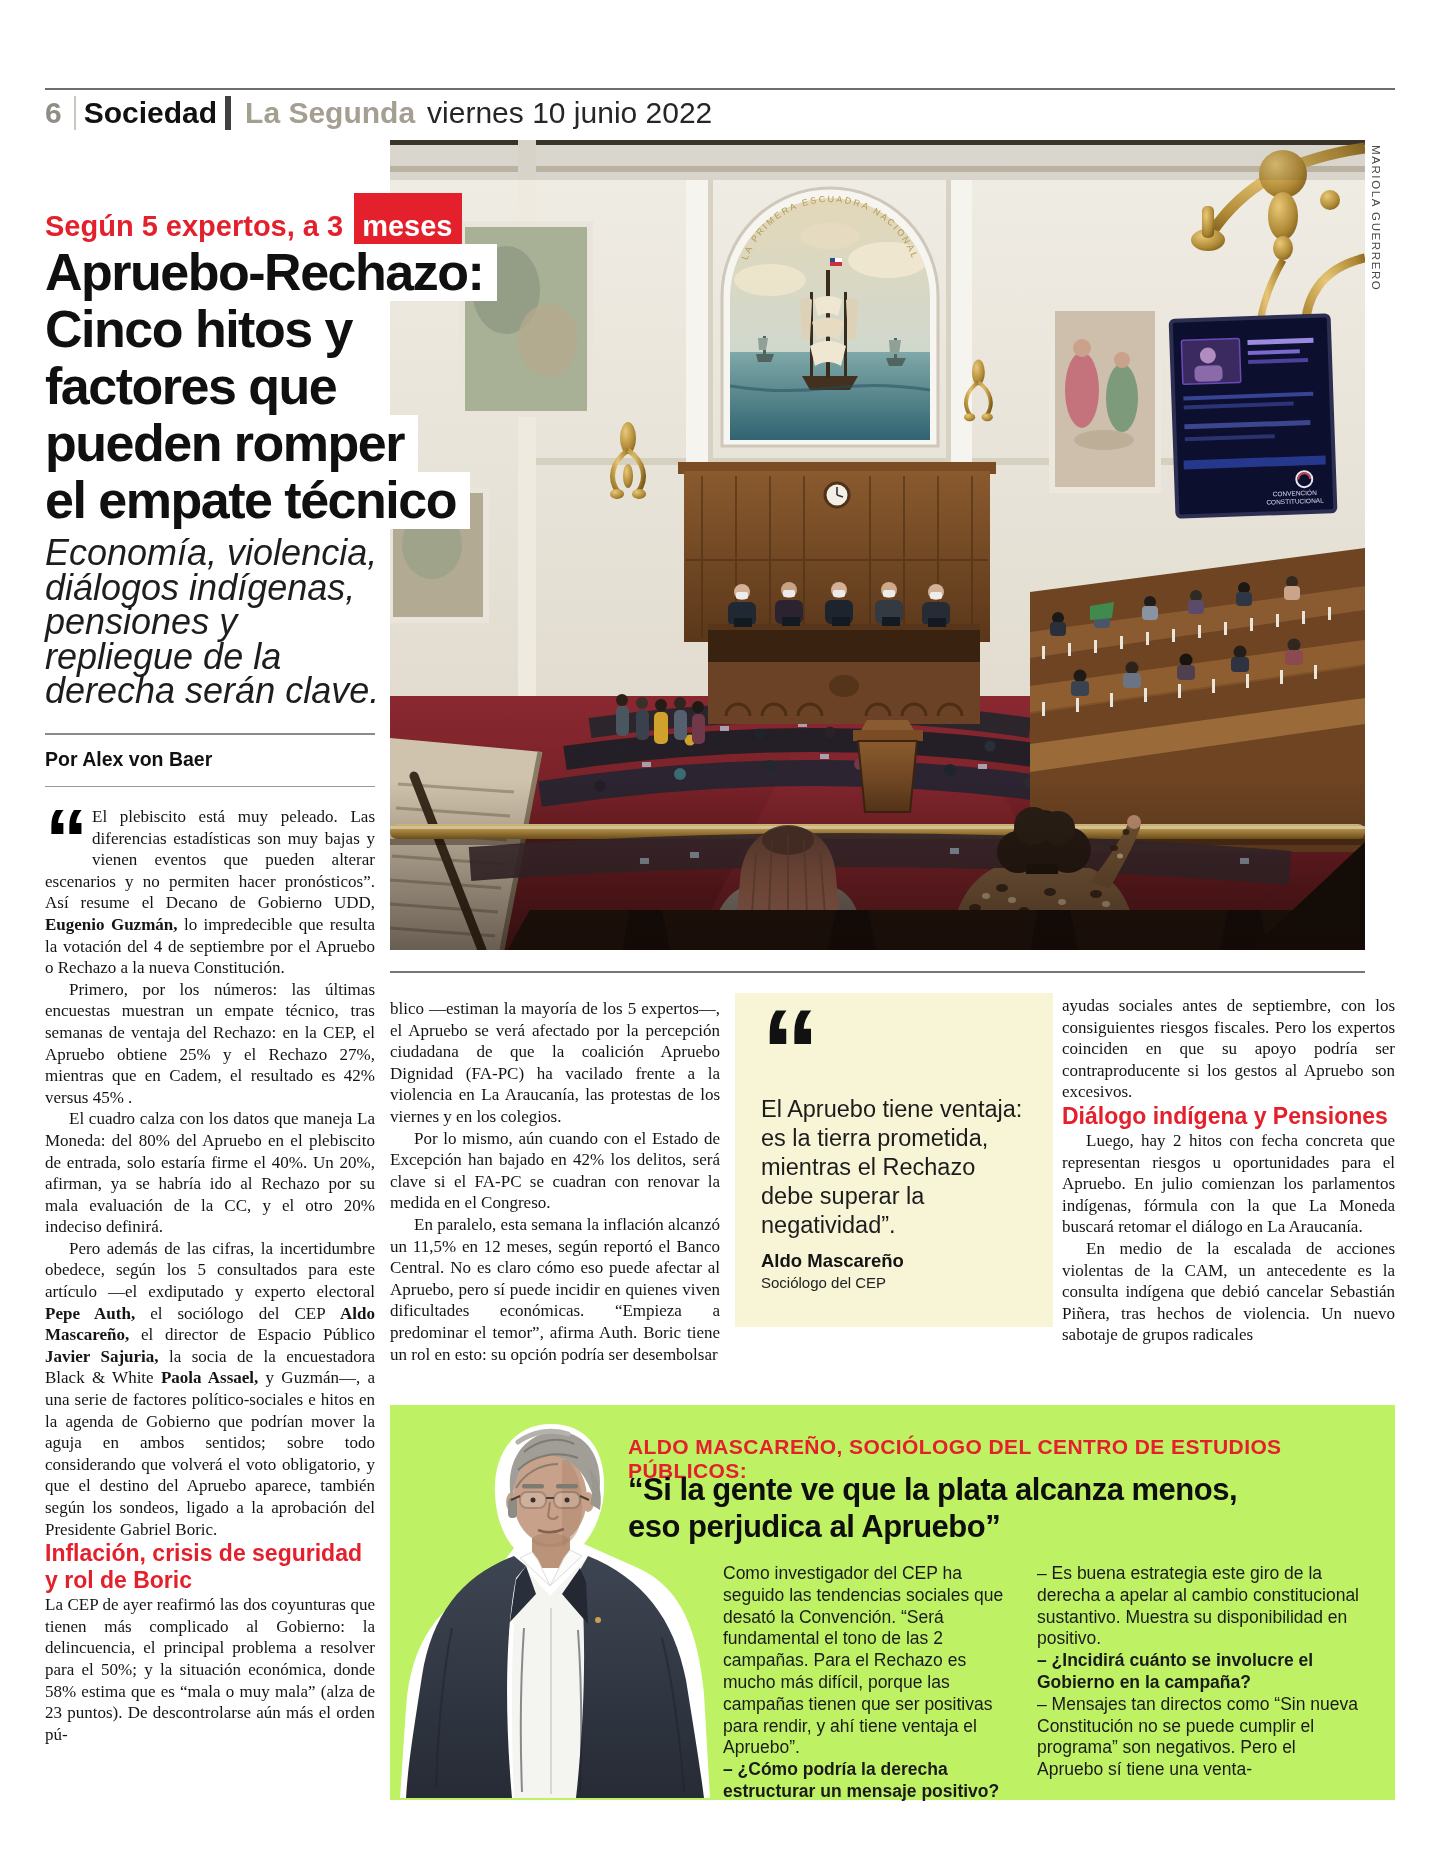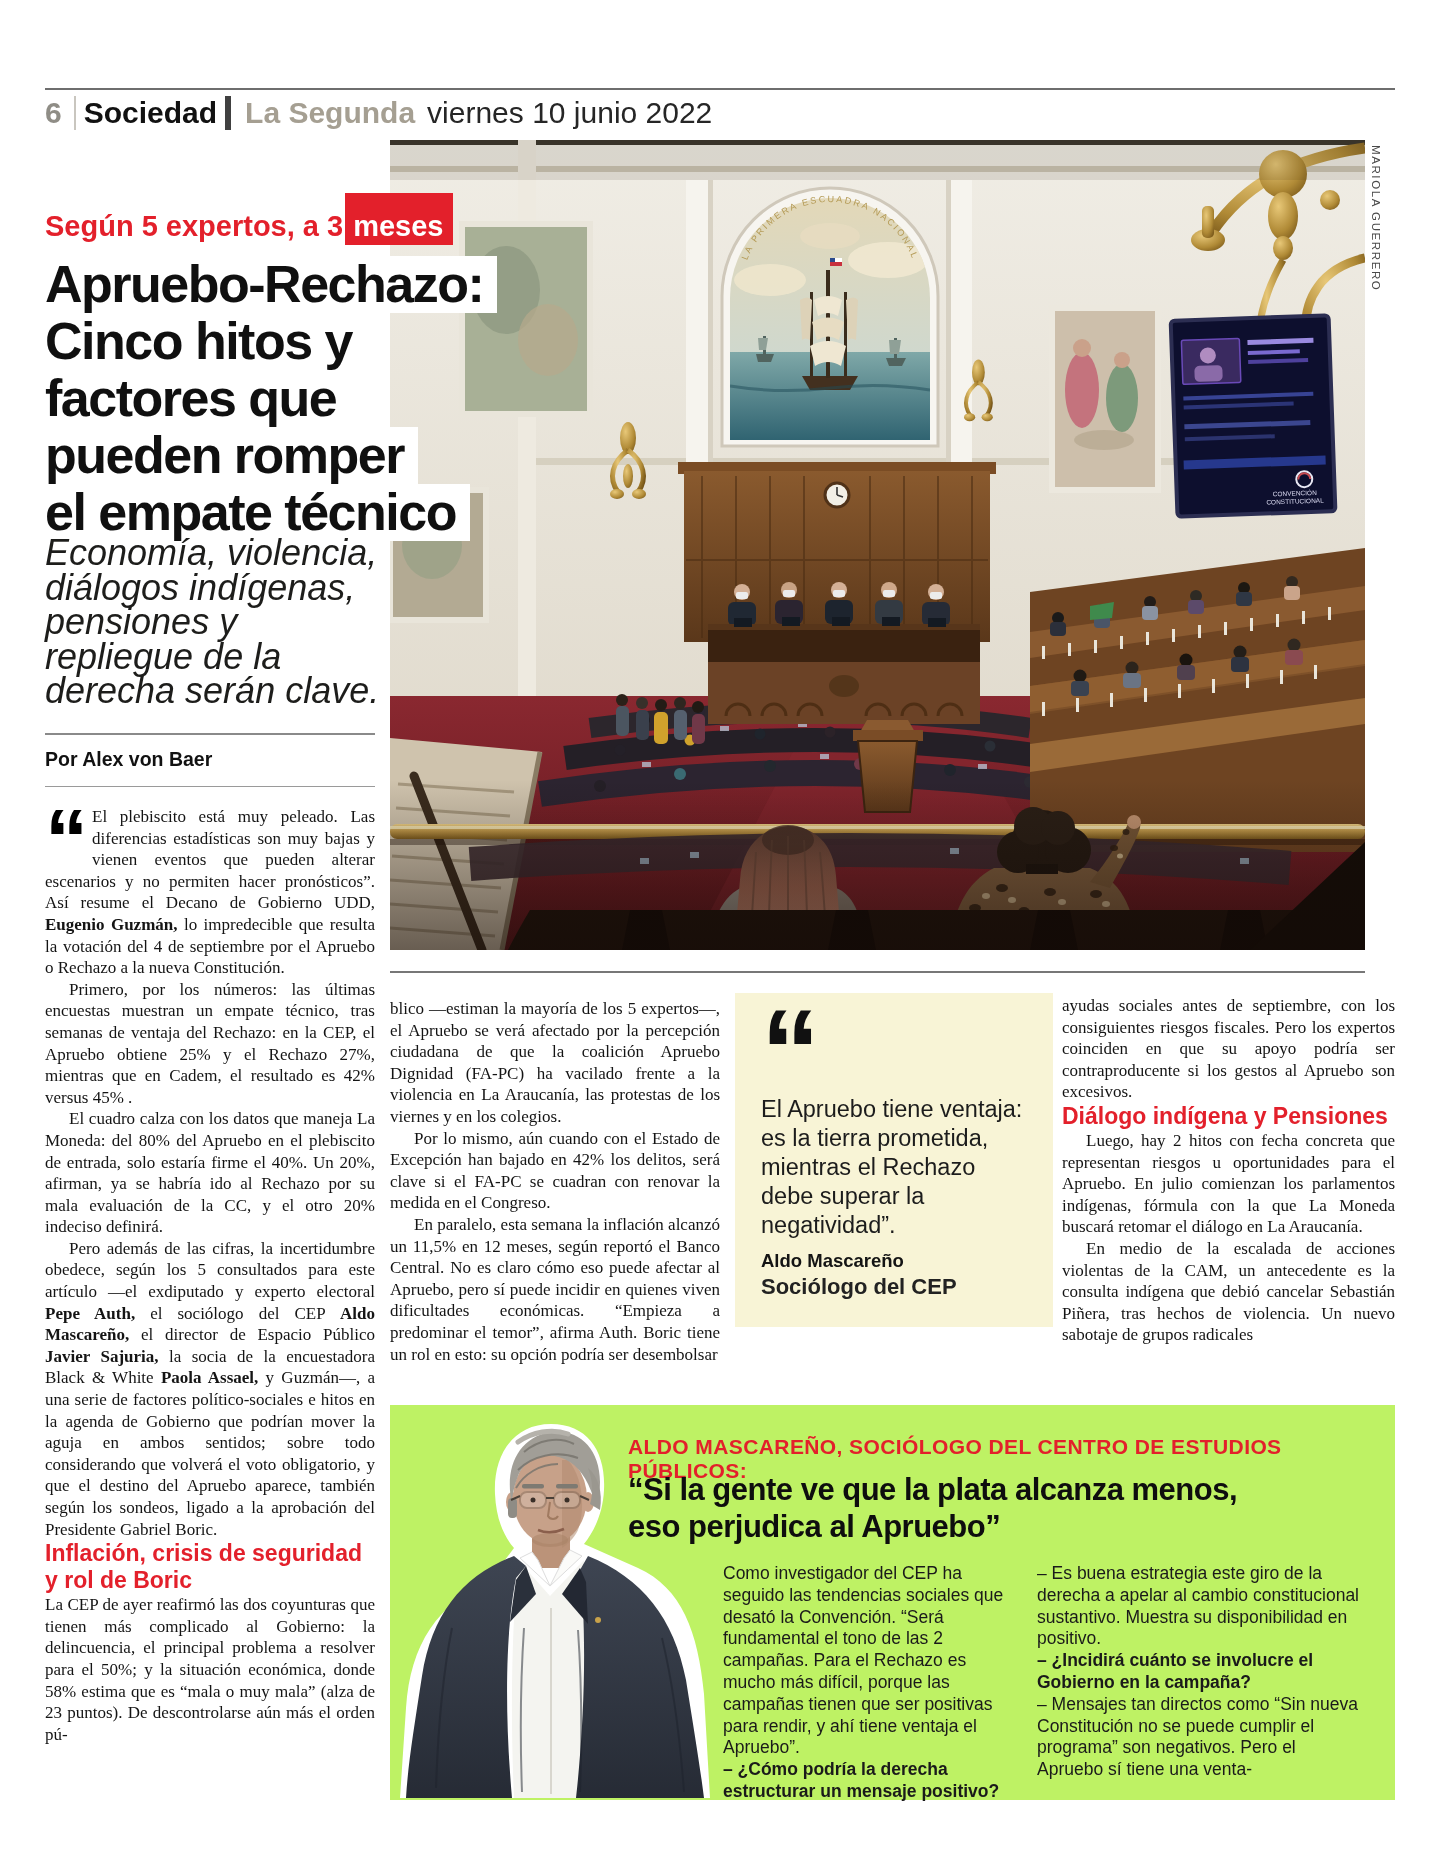--- a/index.html
+++ b/index.html
@@ -22,44 +22,44 @@
   .m-date{color:#262626;font-weight:400;}
   
   .photo{position:absolute;left:390px;top:140px;width:975px;height:810px;overflow:hidden;background:#e6e2d8;}
   .photo svg{display:block;width:100%;height:100%;}
   .credit{
     position:absolute;left:1370px;top:145px;height:280px;
     writing-mode:vertical-rl;font-size:11.5px;letter-spacing:1.6px;color:#4a4a4a;
   }
   
   .kicker{position:absolute;left:45px;top:208px;font-weight:bold;font-size:29px;line-height:36px;white-space:nowrap;z-index:6;}
-  .kicker .lead{color:var(--red);background:#fff;padding:1px 2px 2px 0;}
+  .kicker .lead{color:var(--red);background:#fff;padding:1px 11px 2px 0;}
   .kicker .tail{color:#fff;background:var(--red);padding:17px 10px 3px 8px;}
-  .headline{position:absolute;left:45px;top:256px;z-index:6;font-weight:bold;font-size:52px;line-height:57px;letter-spacing:-1.5px;color:#101010;}
+  .headline{position:absolute;left:45px;top:244px;z-index:6;font-weight:bold;font-size:52px;line-height:57px;letter-spacing:-1.5px;color:#101010;}
   .headline span{display:block;width:max-content;background:#fff;padding:0 14px 0 0;}
   .deck{position:absolute;left:45px;top:536px;width:336px;font-size:36px;line-height:34.5px;color:#1d1d1b;z-index:6;font-style:italic;}
   .rule-a{position:absolute;left:45px;top:733px;width:330px;height:2px;background:#8a8a8a;}
   .byline{position:absolute;left:45px;top:748px;font-size:19.5px;font-weight:bold;color:#111;}
   .rule-b{position:absolute;left:45px;top:786px;width:330px;height:1px;background:#9a9a9a;}
   
   .body-copy{font-family:"Liberation Serif",serif;font-size:17px;line-height:21.6px;text-align:justify;color:var(--ink);}
   .body-copy p{margin:0;text-indent:24px;}
   .body-copy p.first{text-indent:0;}
   .col-left{position:absolute;left:45px;top:806px;width:330px;}
   .col-mid{position:absolute;left:390px;top:998px;width:330px;}
   .col-right{position:absolute;left:1062px;top:995px;width:333px;}
   .drop-quote{float:left;font-family:"Liberation Sans",sans-serif;font-weight:bold;font-size:86px;line-height:58px;letter-spacing:-6px;color:#000;margin:4px 10px 0 0;}
   .red-subhead{font-family:"Liberation Sans",sans-serif;font-weight:bold;color:var(--red);font-size:23px;line-height:27px;margin:13px 0 7px;text-indent:0 !important;text-align:left;}
   .photo-rule{position:absolute;left:390px;top:971px;width:975px;height:2px;background:#777;}
   
   .quote-box{position:absolute;left:735px;top:993px;width:318px;height:334px;background:#f8f4d6;box-sizing:border-box;padding:18px 26px;}
   .qb-glyph{font-weight:bold;font-size:118px;line-height:80px;letter-spacing:-9px;color:#111;}
   .qb-text{font-size:23.5px;line-height:29px;color:#1c1c1c;margin-top:4px;}
   .qb-name{font-size:18.5px;font-weight:bold;margin-top:10px;}
-  .qb-role{font-size:22px;color:#222;margin-top:2px;font-weight:bold;}
+  .qb-role{font-size:15px;color:#222;margin-top:2px;}
   
   .iv-box{position:absolute;left:390px;top:1405px;width:1005px;height:395px;background:#bef264;}
   .iv-header{position:absolute;left:238px;top:30px;font-size:21px;font-weight:bold;color:var(--red);letter-spacing:.4px;}
   .iv-quote{position:absolute;left:238px;top:66px;font-size:31px;line-height:37px;font-weight:bold;color:#0e0e0e;letter-spacing:-.5px;}
   .iv-cols{position:absolute;left:333px;top:158px;display:flex;gap:26px;}
   .iv-col{font-size:17.5px;line-height:21.8px;color:#1a1a1a;}
   .iv-col.c1{width:288px;}
   .iv-col.c2{width:322px;}
   .iv-col p{margin:0;}
   .iv-col p.q{font-weight:bold;}

